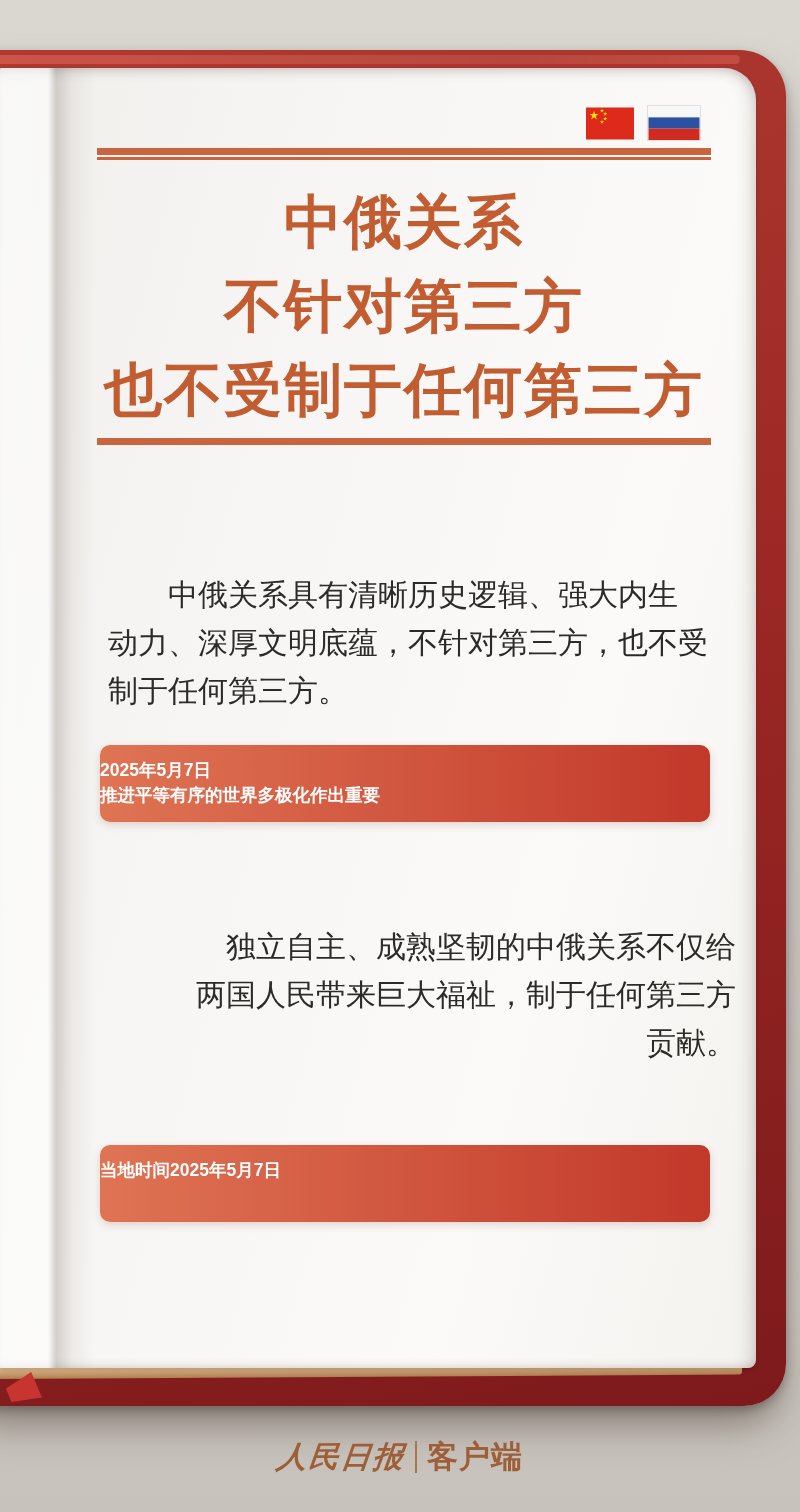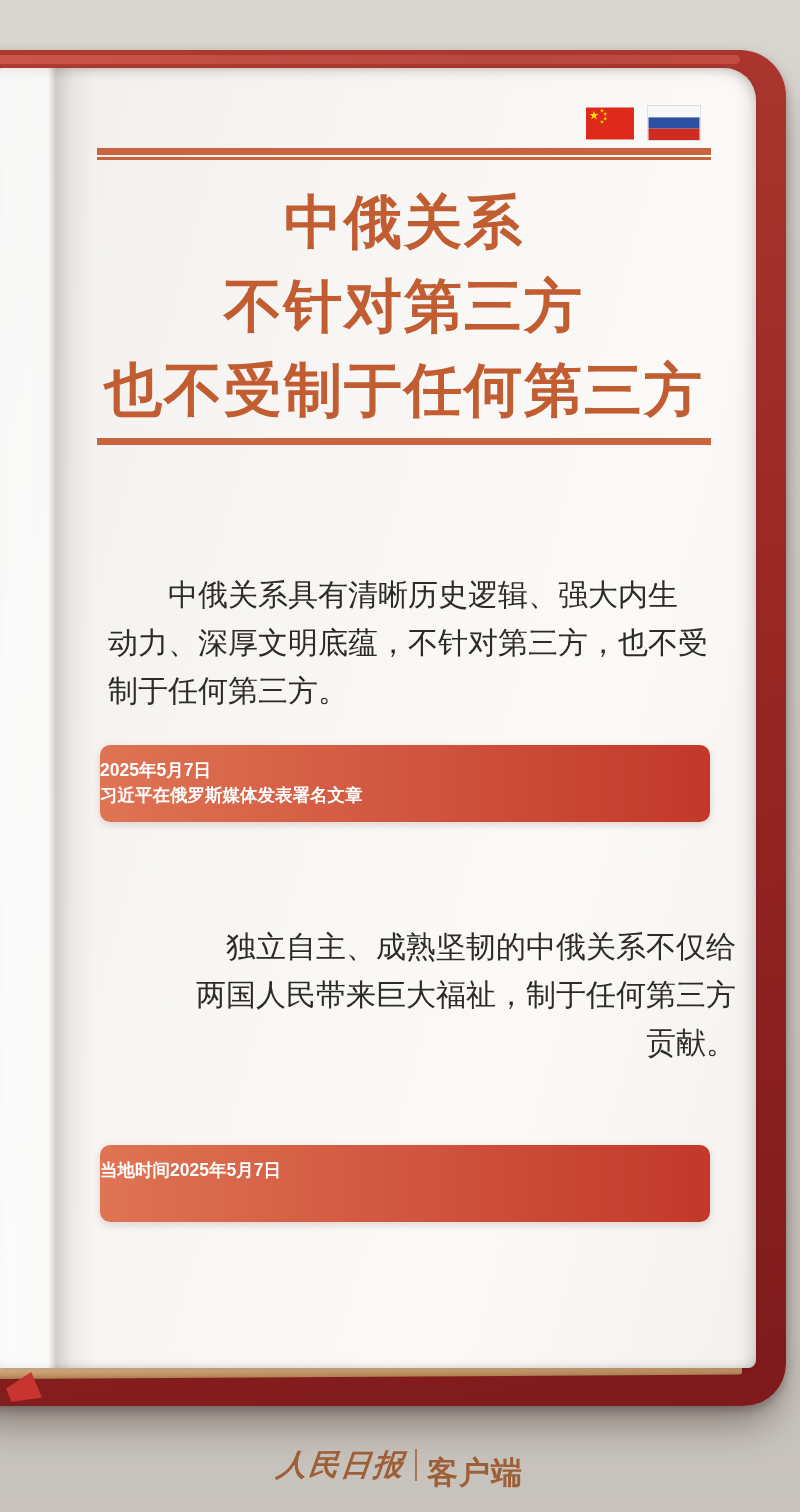--- a/index.html
+++ b/index.html
@@ -83,21 +83,21 @@
     position:absolute;left:0;top:1436px;width:800px;
     display:flex;align-items:center;justify-content:center;gap:10px;
     color:var(--footer-brand,#9E5F38);
   }
   .brand-script{
     font-family:"Liberation Serif","DejaVu Serif",serif;
     font-style:italic;font-weight:700;font-size:30px;letter-spacing:2px;
     transform:skewX(-6deg);
   }
   .brand-divider{width:2px;height:32px;background:#A9744E;}
-  .brand-suffix{font-weight:900;font-size:31px;letter-spacing:1px;margin-top:16px;}
+  .brand-suffix{font-weight:900;font-size:31px;letter-spacing:1px;}
 </style>
 </head>
 <body>
 
 <div class="stage">
 
   <div class="book">
     <div class="cover-sheen"></div>
   </div>
   <div class="page-edge"></div>
@@ -135,21 +135,21 @@
     <div class="rule rule-single"></div>
 
     <div class="quote quote-1">
       <p class="q-line indent">中俄关系具有清晰历史逻辑、强大内生</p>
       <p class="q-line">动力、深厚文明底蕴，不针对第三方，也不受</p>
       <p class="q-line">制于任何第三方。</p>
     </div>
 
     <div class="banner banner-1">
       <div class="b-date">2025年5月7日</div>
-      <div class="b-desc">习近平在俄罗斯媒体发表署名文章</div>
+      <div class="b-desc">推进平等有序的世界多极化作出重要</div>
     </div>
 
     <div class="quote quote-2">
       <p class="q-line indent">独立自主、成熟坚韧的中俄关系不仅给</p>
       <p class="q-line">两国人民带来巨大福祉，制于任何第三方</p>
       <p class="q-line">贡献。</p>
     </div>
 
     <div class="banner banner-2">
       <div class="b-date">当地时间2025年5月7日</div>

